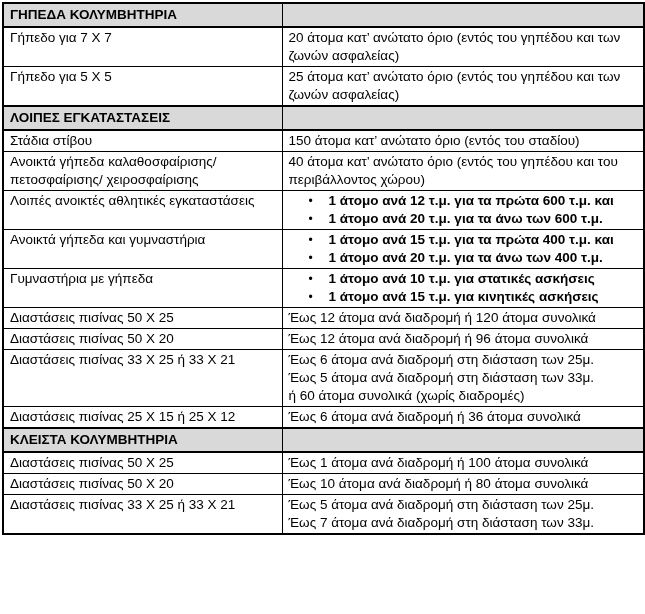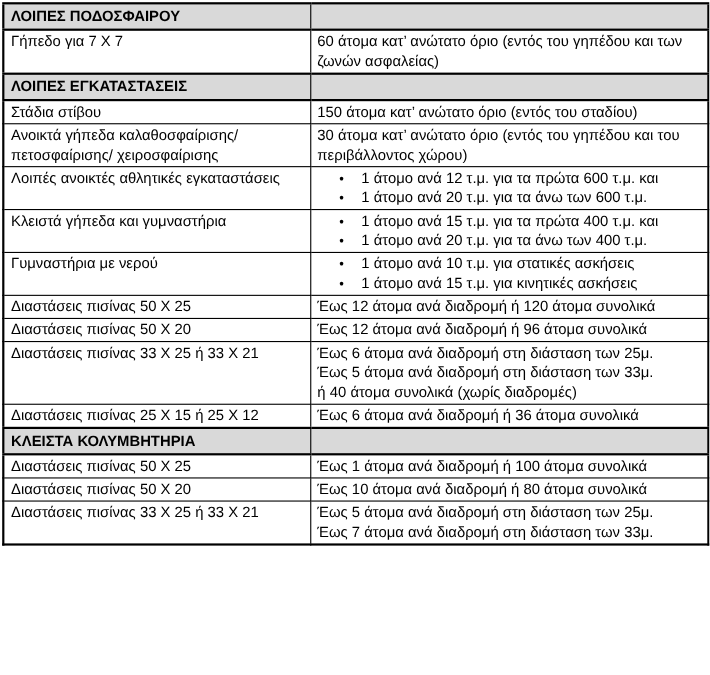--- a/index.html
+++ b/index.html
@@ -48,86 +48,93 @@
   .bullet .dot {
     flex: 0 0 20px;
     margin-left: 20px;
     text-align: left;
     font-size: 12px;
     line-height: 18px;
   }
   .bullet .btext {
     flex: 1 1 auto;
     line-height: 18px;
+    font-weight: bold;
   }
 </style>
 </head>
 <body>
 
 <div class="page">
   <table class="capacity">
     <colgroup>
       <col class="c-label">
       <col class="c-value">
     </colgroup>
     <tbody>
         <tr class="section-header">
-          <td>ΛΟΙΠΕΣ ΠΟΔΟΣΦΑΙΡΟΥ</td>
+          <td>ΓΗΠΕΔΑ ΚΟΛΥΜΒΗΤΗΡΙΑ</td>
           <td></td>
         </tr>
         <tr>
           <td>Γήπεδο για 7 Χ 7</td>
           <td>
-            <div class="value-line">60 άτομα κατ’ ανώτατο όριο (εντός του γηπέδου και των ζωνών ασφαλείας)</div>
+            <div class="value-line">20 άτομα κατ’ ανώτατο όριο (εντός του γηπέδου και των ζωνών ασφαλείας)</div>
+          </td>
+        </tr>
+        <tr>
+          <td>Γήπεδο για 5 Χ 5</td>
+          <td>
+            <div class="value-line">25 άτομα κατ’ ανώτατο όριο (εντός του γηπέδου και των ζωνών ασφαλείας)</div>
           </td>
         </tr>
         <tr class="section-header">
           <td>ΛΟΙΠΕΣ ΕΓΚΑΤΑΣΤΑΣΕΙΣ</td>
           <td></td>
         </tr>
         <tr>
           <td>Στάδια στίβου</td>
           <td>
             <div class="value-line">150 άτομα κατ’ ανώτατο όριο (εντός του σταδίου)</div>
           </td>
         </tr>
         <tr>
           <td>Ανοικτά γήπεδα καλαθοσφαίρισης/ πετοσφαίρισης/ χειροσφαίρισης</td>
           <td>
-            <div class="value-line">30 άτομα κατ’ ανώτατο όριο (εντός του γηπέδου και του περιβάλλοντος χώρου)</div>
+            <div class="value-line">40 άτομα κατ’ ανώτατο όριο (εντός του γηπέδου και του περιβάλλοντος χώρου)</div>
           </td>
         </tr>
         <tr>
           <td>Λοιπές ανοικτές αθλητικές εγκαταστάσεις</td>
           <td>
             <div class="bullet">
               <span class="dot">•</span>
               <span class="btext">1 άτομο ανά 12 τ.μ. για τα πρώτα 600 τ.μ. και</span>
             </div>
             <div class="bullet">
               <span class="dot">•</span>
               <span class="btext">1 άτομο ανά 20 τ.μ. για τα άνω των 600 τ.μ.</span>
             </div>
           </td>
         </tr>
         <tr>
-          <td>Κλειστά γήπεδα και γυμναστήρια</td>
+          <td>Ανοικτά γήπεδα και γυμναστήρια</td>
           <td>
             <div class="bullet">
               <span class="dot">•</span>
               <span class="btext">1 άτομο ανά 15 τ.μ. για τα πρώτα 400 τ.μ. και</span>
             </div>
             <div class="bullet">
               <span class="dot">•</span>
               <span class="btext">1 άτομο ανά 20 τ.μ. για τα άνω των 400 τ.μ.</span>
             </div>
           </td>
         </tr>
         <tr>
-          <td>Γυμναστήρια με νερού</td>
+          <td>Γυμναστήρια με γήπεδα</td>
           <td>
             <div class="bullet">
               <span class="dot">•</span>
               <span class="btext">1 άτομο ανά 10 τ.μ. για στατικές ασκήσεις</span>
             </div>
             <div class="bullet">
               <span class="dot">•</span>
               <span class="btext">1 άτομο ανά 15 τ.μ. για κινητικές ασκήσεις</span>
             </div>
           </td>
@@ -142,21 +149,21 @@
           <td>Διαστάσεις πισίνας 50 Χ 20</td>
           <td>
             <div class="value-line">Έως 12 άτομα ανά διαδρομή ή 96 άτομα συνολικά</div>
           </td>
         </tr>
         <tr>
           <td>Διαστάσεις πισίνας 33 Χ 25 ή 33 Χ 21</td>
           <td>
             <div class="value-line">Έως 6 άτομα ανά διαδρομή στη διάσταση των 25μ.</div>
             <div class="value-line">Έως 5 άτομα ανά διαδρομή στη διάσταση των 33μ.</div>
-            <div class="value-line">ή 40 άτομα συνολικά (χωρίς διαδρομές)</div>
+            <div class="value-line">ή 60 άτομα συνολικά (χωρίς διαδρομές)</div>
           </td>
         </tr>
         <tr>
           <td>Διαστάσεις πισίνας 25 Χ 15 ή 25 Χ 12</td>
           <td>
             <div class="value-line">Έως 6 άτομα ανά διαδρομή ή 36 άτομα συνολικά</div>
           </td>
         </tr>
         <tr class="section-header">
           <td>ΚΛΕΙΣΤΑ ΚΟΛΥΜΒΗΤΗΡΙΑ</td>

